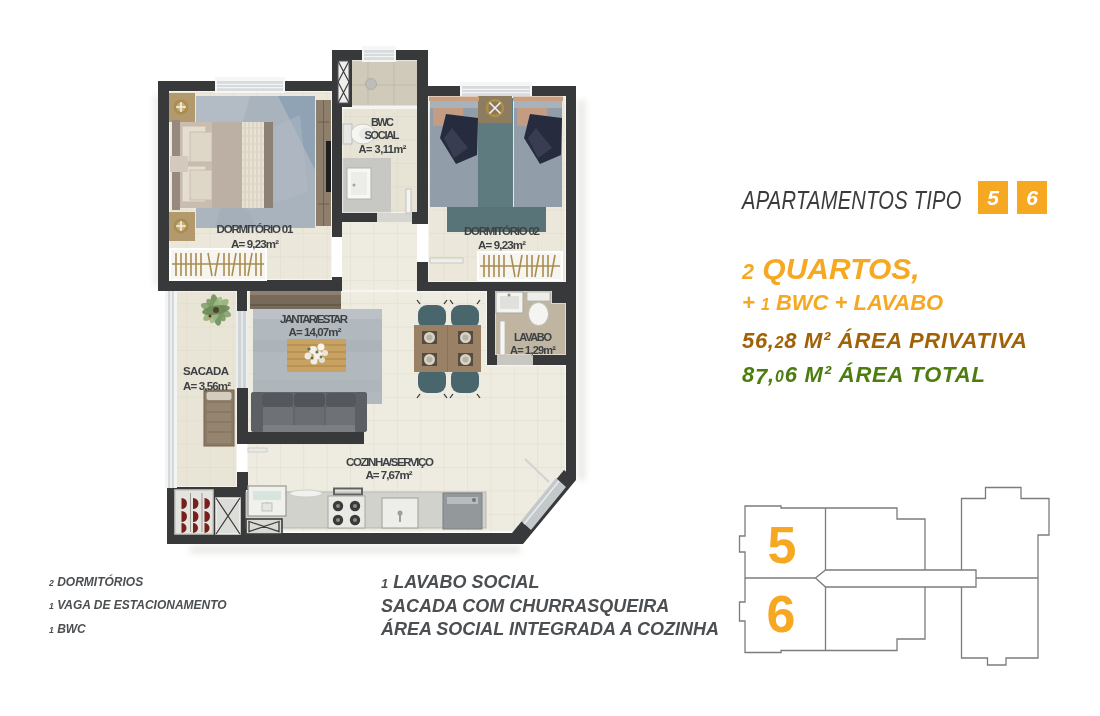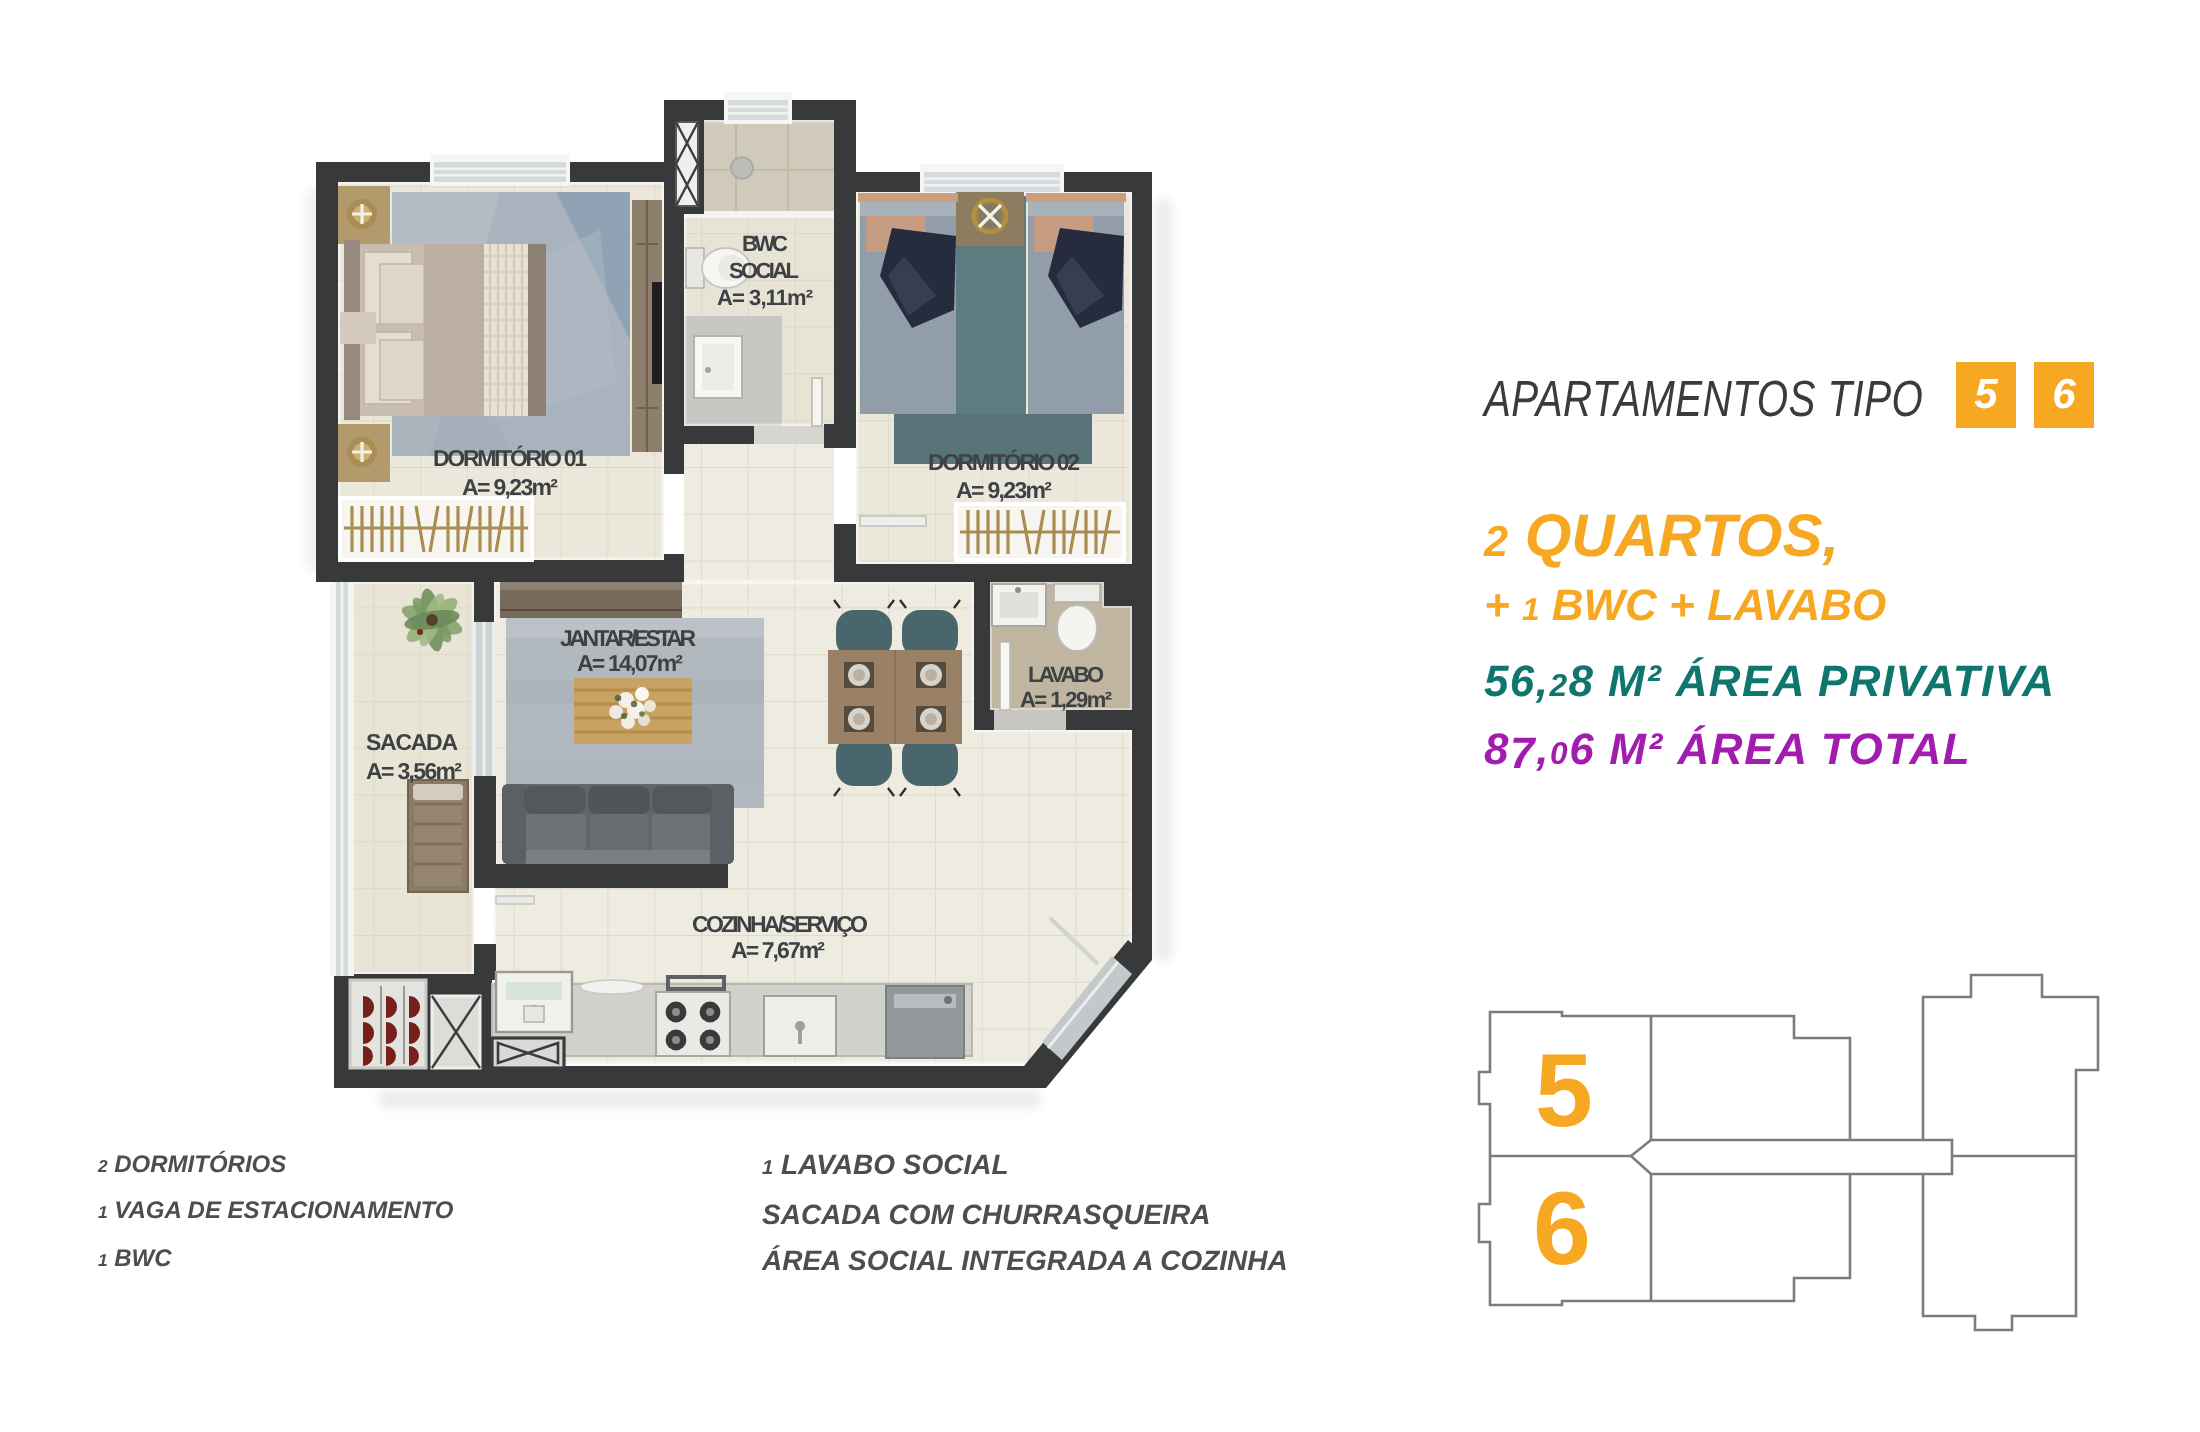--- a/index.html
+++ b/index.html
@@ -495,19 +495,19 @@
 <div class="abs" style="left:742px;top:186px;font-size:25.5px;font-style:italic;color:#3b3b3b;letter-spacing:0.3px;transform:scaleX(0.79);transform-origin:left top;">APARTAMENTOS TIPO</div>
 
 <div class="abs" style="left:978px;top:181px;width:30px;height:33px;background:#f7a823;color:#ffffff;font-weight:bold;font-style:italic;font-size:21px;text-align:center;line-height:33px;">5</div>
 
 <div class="abs" style="left:1017px;top:181px;width:30px;height:33px;background:#f7a823;color:#ffffff;font-weight:bold;font-style:italic;font-size:21px;text-align:center;line-height:33px;">6</div>
 
 <div class="abs it" style="left:742px;top:252px;font-size:30px;color:#f7a823;"><span class="sd">2</span> QUARTOS,</div>
 
 <div class="abs it" style="left:742px;top:290px;font-size:22px;color:#f7a823;font-style:italic;">+ <span class="sd">1</span> BWC + LAVABO</div>
 
-<div class="abs it" style="left:742px;top:328px;font-size:22px;color:#0f766e;letter-spacing:0.7px;">56,<span class="sd">2</span>8 M² ÁREA PRIVATIVA</div>
-
-<div class="abs it" style="left:742px;top:362px;font-size:22px;color:#a21caf;letter-spacing:0.8px;text-align:right;">8<span class="d7">7</span>,<span class="sd">0</span>6 M² ÁREA TOTAL</div>
+<div class="abs it" style="left:742px;top:328px;font-size:22px;color:#a16207;letter-spacing:0.7px;">56,<span class="sd">2</span>8 M² ÁREA PRIVATIVA</div>
+
+<div class="abs it" style="left:742px;top:362px;font-size:22px;color:#4d7c0f;letter-spacing:0.8px;text-align:right;">8<span class="d7">7</span>,<span class="sd">0</span>6 M² ÁREA TOTAL</div>
 
 <div class="abs it" style="left:49px;top:571px;font-size:12px;color:#4b4f52;line-height:22.4px;"><span class="sd">2</span> DORMITÓRIOS<br><span class="sd">1</span> VAGA DE ESTACIONAMENTO<br><span class="sd">1</span> BWC</div>
 
-<div class="abs it" style="left:381px;top:571px;font-size:14px;color:#4b4f52;line-height:22.4px;"><span class="sd">1</span> LAVABO SOCIAL<br>SACADA COM CHURRASQUEIRA<br>ÁREA SOCIAL INTEGRADA A COZINHA</div>
+<div class="abs it" style="left:381px;top:571px;font-size:18px;color:#4b4f52;line-height:22.4px;"><span class="sd">1</span> LAVABO SOCIAL<br>SACADA COM CHURRASQUEIRA<br>ÁREA SOCIAL INTEGRADA A COZINHA</div>
 
 </body></html>

